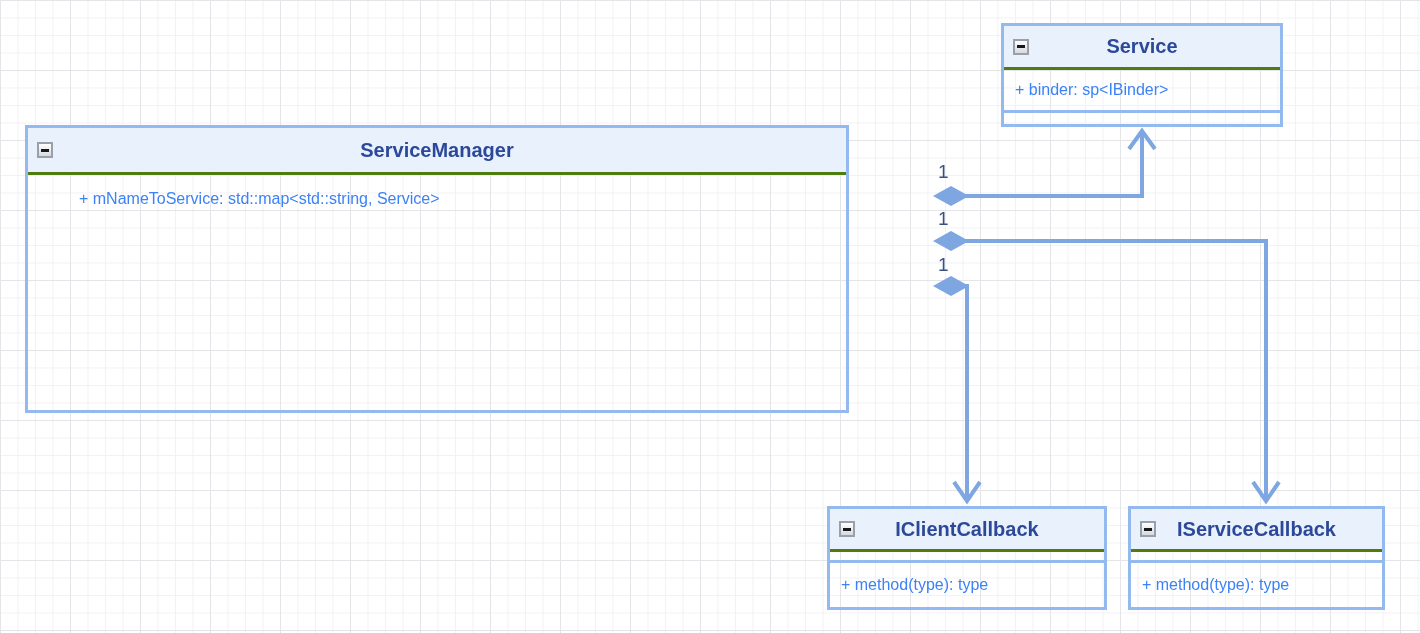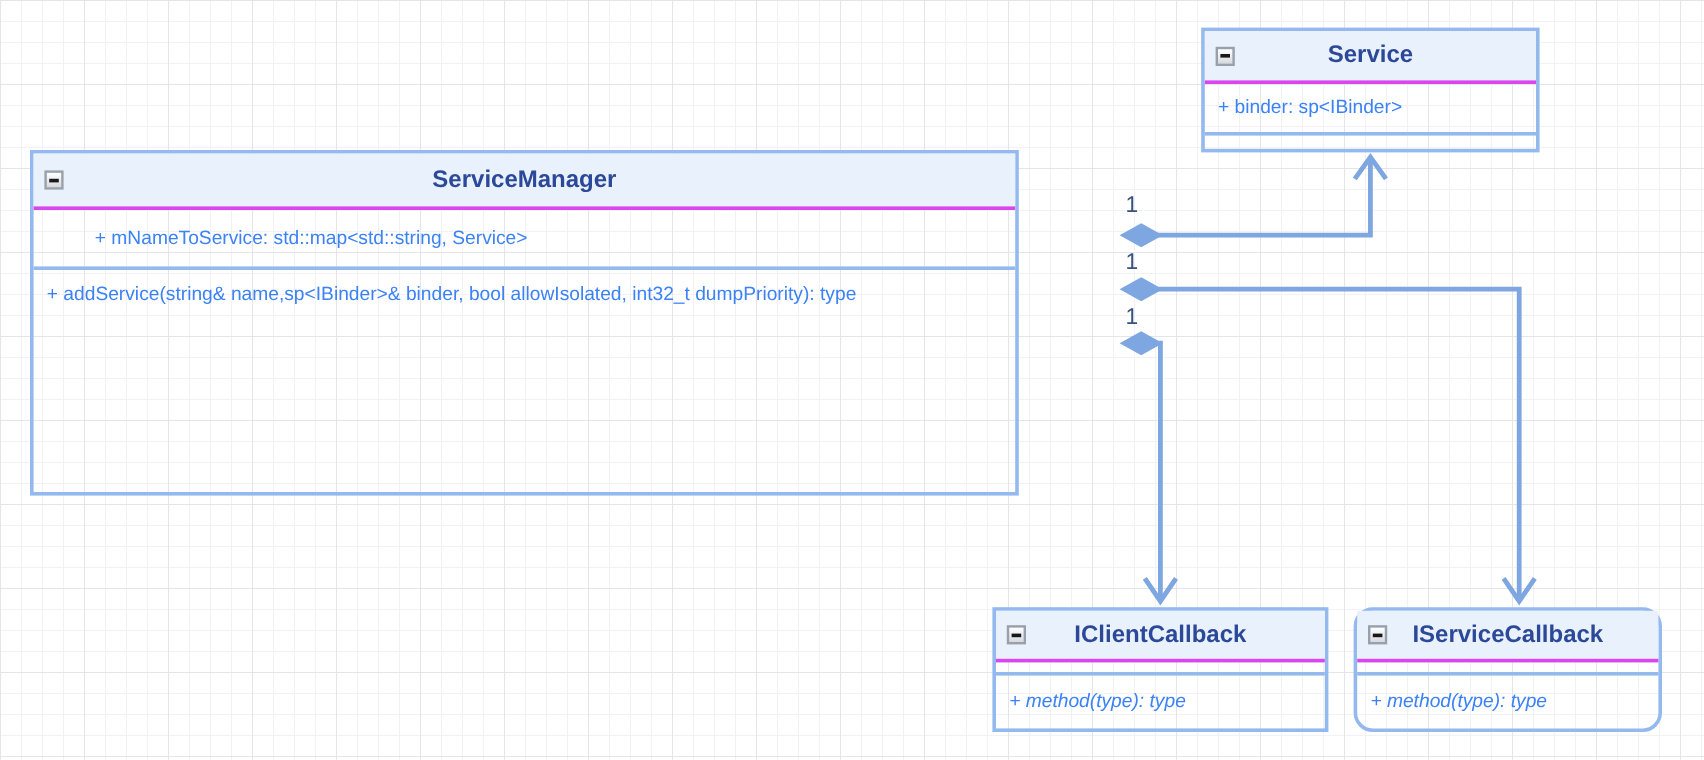--- a/index.html
+++ b/index.html
@@ -18,21 +18,21 @@
   }
 
   .uml-class {
     position:absolute;
     border:3px solid #94b9ee;
     background:transparent;
   }
   .uml-header {
     position:relative;
     background:#e8f1fc;
-    border-bottom:3px solid #d946ef;
+    border-bottom:3px solid #4d7c0f;
     display:flex; align-items:center; justify-content:center;
   }
   .uml-title {
     font-weight:bold;
     font-size:20px;
     color:#2c4899;
     white-space:nowrap;
   }
   .collapse-btn {
     position:absolute; left:9px; top:50%; transform:translateY(-50%);
@@ -70,24 +70,24 @@
   #cls-service .uml-header { height:44px; }
   #cls-service .attr-row   { height:40px; }
   #cls-service .empty-methods { height:14px; }
 
   #cls-servicemanager   { left:25px;  top:125px; width:824px; height:288px; }
   #cls-servicemanager .uml-header { height:47px; }
   #cls-servicemanager .attr-row   { height:47px;margin-left:40px; }
   #cls-servicemanager .method-row { height:45px; }
 
   #cls-iclientcallback  { left:827px; top:506px; width:280px; height:104px;text-align:right; }
-  #cls-iservicecallback { left:1128px;top:506px; width:257px; height:104px;border-radius:16px; }
+  #cls-iservicecallback { left:1128px;top:506px; width:257px; height:104px; }
   .small-cb .uml-header { height:43px; }
   .small-cb .empty-attrs { height:11px; }
-  .small-cb .method-row  { height:44px;font-style:italic; }
+  .small-cb .method-row  { height:44px; }
 </style>
 </head>
 <body>
 
 <svg id="connectors" width="1420" height="633" viewBox="0 0 1420 633">
 
   <g stroke="#7ea6e0" stroke-width="4" fill="none">
     <path d="M 960 196 H 1142 V 133"></path>
     <path d="M 1129 149 L 1142 131 L 1155 149"></path>
     <path d="M 933 196 L 951 186 L 969 196 L 951 206 Z" fill="#7ea6e0" stroke="none"></path>
@@ -118,21 +118,20 @@
   <div class="row attr-row">+ binder: sp&lt;IBinder&gt;</div>
   <div class="empty-methods strip-top"></div>
 </div>
 
 <div id="cls-servicemanager" class="uml-class">
   <div class="uml-header">
     <span class="collapse-btn"></span>
     <span class="uml-title">ServiceManager</span>
   </div>
   <div class="row attr-row">+ mNameToService: std::map&lt;std::string, Service&gt;</div>
-  <div class="row method-row strip-top">+ addService(string&amp; name,sp&lt;IBinder&gt;&amp; binder, bool allowIsolated, int32_t dumpPriority): type</div>
 </div>
 
 <div id="cls-iclientcallback" class="uml-class small-cb">
   <div class="uml-header">
     <span class="collapse-btn"></span>
     <span class="uml-title">IClientCallback</span>
   </div>
   <div class="empty-attrs strip-bottom"></div>
   <div class="row method-row">+ method(type): type</div>
 </div>

